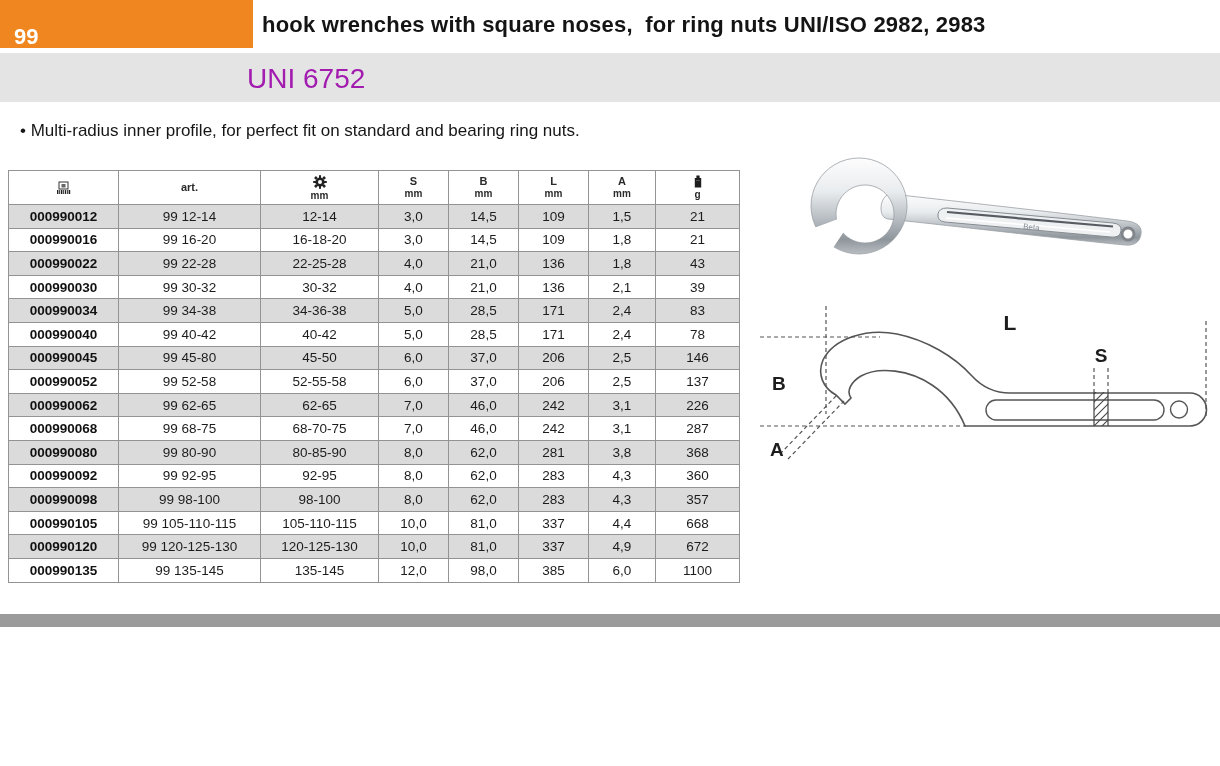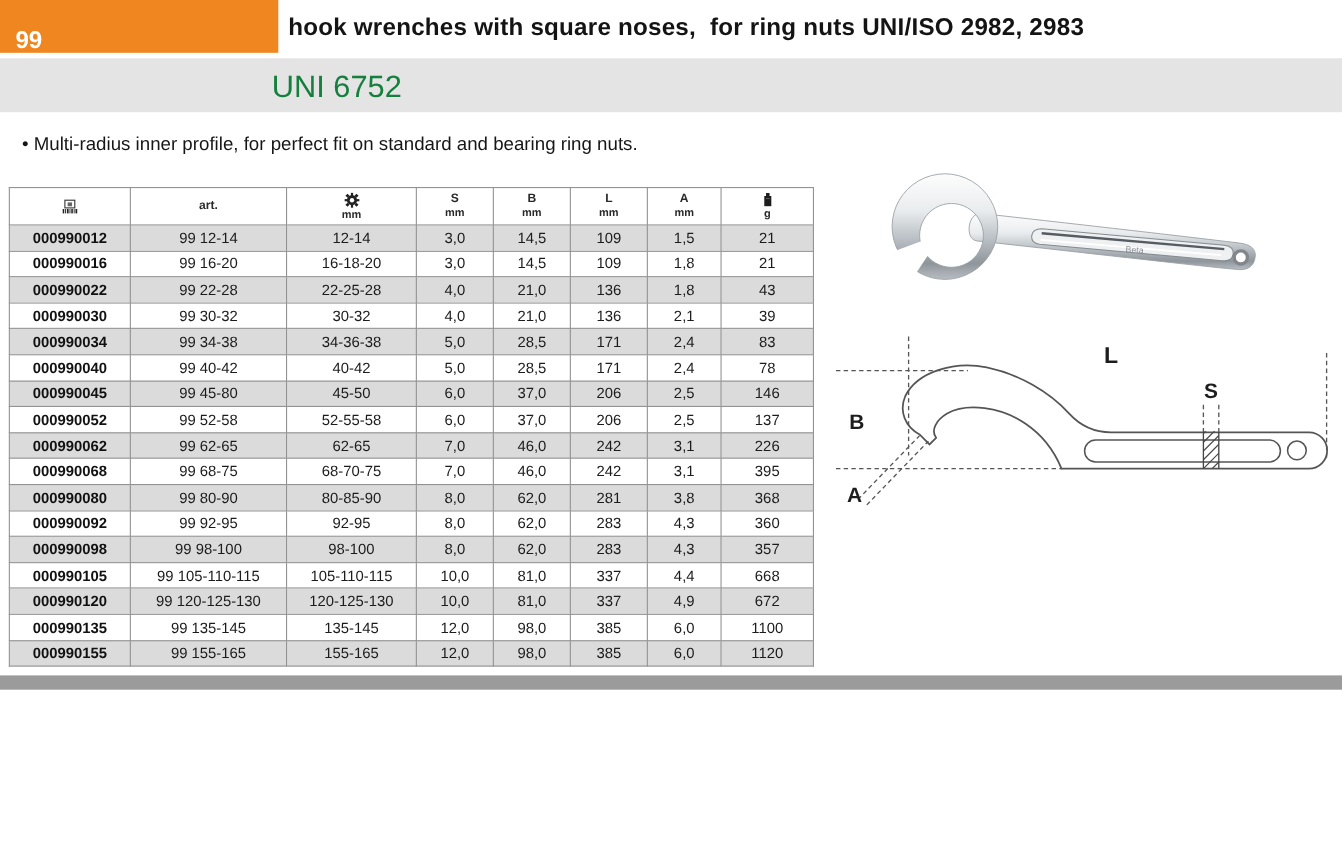--- a/index.html
+++ b/index.html
@@ -16,21 +16,21 @@
   .page-title {
     position:absolute; left:262px; top:12px; white-space:pre;
     font-size:22px; font-weight:bold; color:#141414; letter-spacing:0.2px;text-align:right;
   }
   .std-band {
     position:absolute; left:0; top:53px; width:1220px; height:49px;
     background:#E4E4E4;
   }
   .std-label {
     position:absolute; left:247px; top:0; height:49px; line-height:51px;
-    font-size:28px; color:#15803d;
+    font-size:28px; color:#a21caf;
   }
   .feature-bullet {
     position:absolute; left:20px; top:121px; font-size:17px; color:#161616;
   }
   
   table.product-table {
     position:absolute; left:8px; top:170px; width:731px;
     border-collapse:collapse; table-layout:fixed;
     border:1px solid #6e6e6e;
   }
@@ -256,21 +256,21 @@
           <td>226</td>
         </tr>
         <tr>
           <td class="code">000990068</td>
           <td>99 68-75</td>
           <td>68-70-75</td>
           <td>7,0</td>
           <td>46,0</td>
           <td>242</td>
           <td>3,1</td>
-          <td>395</td>
+          <td>287</td>
         </tr>
         <tr class="shaded">
           <td class="code">000990080</td>
           <td>99 80-90</td>
           <td>80-85-90</td>
           <td>8,0</td>
           <td>62,0</td>
           <td>281</td>
           <td>3,8</td>
           <td>368</td>
@@ -317,30 +317,20 @@
         </tr>
         <tr>
           <td class="code">000990135</td>
           <td>99 135-145</td>
           <td>135-145</td>
           <td>12,0</td>
           <td>98,0</td>
           <td>385</td>
           <td>6,0</td>
           <td>1100</td>
-        </tr>
-        <tr class="shaded">
-          <td class="code">000990155</td>
-          <td>99 155-165</td>
-          <td>155-165</td>
-          <td>12,0</td>
-          <td>98,0</td>
-          <td>385</td>
-          <td>6,0</td>
-          <td>1120</td>
         </tr>
       </tbody>
   </table>
 
   <svg class="wrench-photo" width="350" height="100" viewBox="0 0 350 100">
     <defs>
       <linearGradient id="chrome" x1="0" y1="0" x2="0" y2="1">
         <stop offset="0" stop-color="#fdfdfd"></stop>
         <stop offset="0.35" stop-color="#e9ecee"></stop>
         <stop offset="0.62" stop-color="#b9bfc4"></stop>

